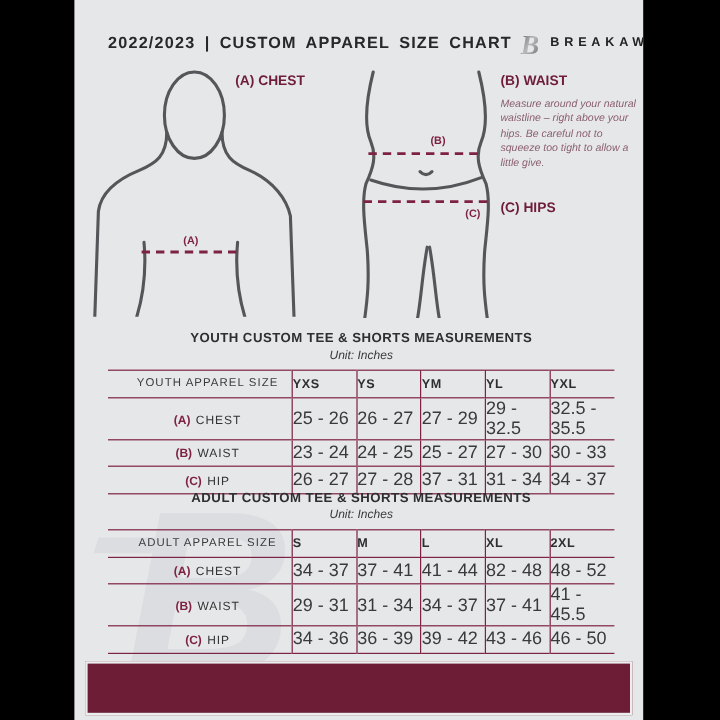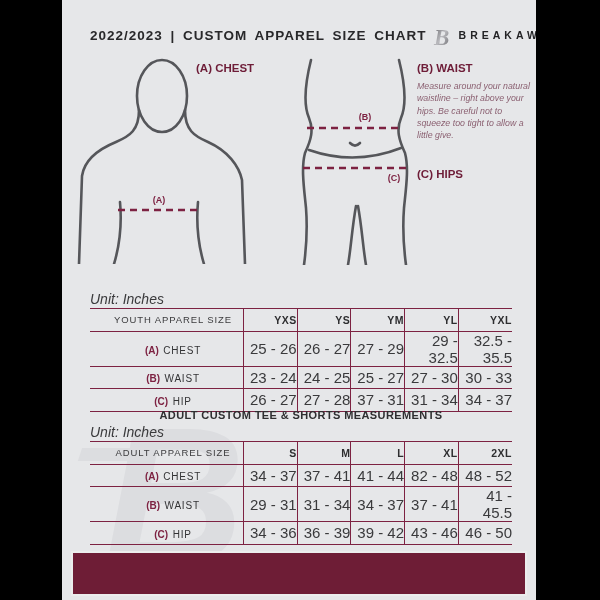--- a/index.html
+++ b/index.html
@@ -32,33 +32,33 @@
   .block-waist{left:355px;top:62px;width:114px;}
   .block-hips{left:355px;top:168px;width:118px;}
   .measure-heading{font-size:11.5px;font-weight:bold;color:#6e1d38;margin-bottom:6px;}
   .measure-desc{font-size:8.8px;font-style:italic;color:#8a5f70;line-height:1.4;}
   
   .tbl-title{
     position:absolute;left:28px;width:422px;text-align:center;
     font-size:11px;font-weight:bold;color:#2f2f31;letter-spacing:0.4px;z-index:2;
   }
   .tbl-unit{
-    position:absolute;left:28px;width:422px;
-    font-size:14px;font-style:italic;color:#3a3a3c;z-index:2;
+    position:absolute;left:28px;width:422px;text-align:center;
+    font-size:10px;font-style:italic;color:#3a3a3c;z-index:2;
   }
   .youth-title{top:276px;} .youth-unit{top:291px;}
   .adult-title{top:409px;} .adult-unit{top:424px;}
   table.size-table{
     position:absolute;left:28px;width:422px;border-collapse:collapse;
     table-layout:fixed;z-index:2;background:transparent;
   }
   .youth-table{top:308px;} .adult-table{top:441px;}
   .size-table{border-top:1.6px solid #7d2242;}
   .size-table tr{border-bottom:1.6px solid #7d2242;}
-  .size-table td{height:21.5px;padding:0;text-align:right;vertical-align:middle;
+  .size-table td{height:21.5px;padding:0;text-align:left;vertical-align:middle;
     border-left:1.6px solid #7d2242;}
   .size-table td:first-child{border-left:none;width:140px;text-align:center;padding-left:13px;}
   .size-table td.sz-head{font-size:10.5px;font-weight:bold;color:#2e2e30;letter-spacing:0.5px;}
   .size-table td.tbl-label-head{font-size:9.5px;color:#3b3b3d;letter-spacing:0.9px;}
   .row-prefix{font-weight:bold;color:#7d2242;font-size:10px;}
   .row-name{color:#333335;font-size:10px;letter-spacing:0.8px;}
   .size-table td.val{font-size:15px;color:#3a3a3c;}
   
   .watermark{
     position:absolute;left:42px;top:398px;z-index:1;pointer-events:none;
@@ -131,20 +131,21 @@
     <div class="measure-heading">(B) WAIST</div>
     <div class="measure-desc">Measure around your natural waistline – right above your hips. Be careful not to squeeze too tight to allow a little give.</div>
   </div>
   <div class="measure-block block-hips">
     <div class="measure-heading">(C) HIPS</div>
   </div>
 
   <div class="watermark-arm"></div>
   <div class="watermark">B</div>
 
+  <div class="tbl-title youth-title">YOUTH CUSTOM TEE &amp; SHORTS MEASUREMENTS</div>
   <div class="tbl-unit youth-unit">Unit: Inches</div>
   <table class="size-table youth-table">
     <tbody>
       <tr>
         <td class="tbl-label-head">YOUTH APPAREL SIZE</td>
         <td class="sz-head">YXS</td>
         <td class="sz-head">YS</td>
         <td class="sz-head">YM</td>
         <td class="sz-head">YL</td>
         <td class="sz-head">YXL</td>

